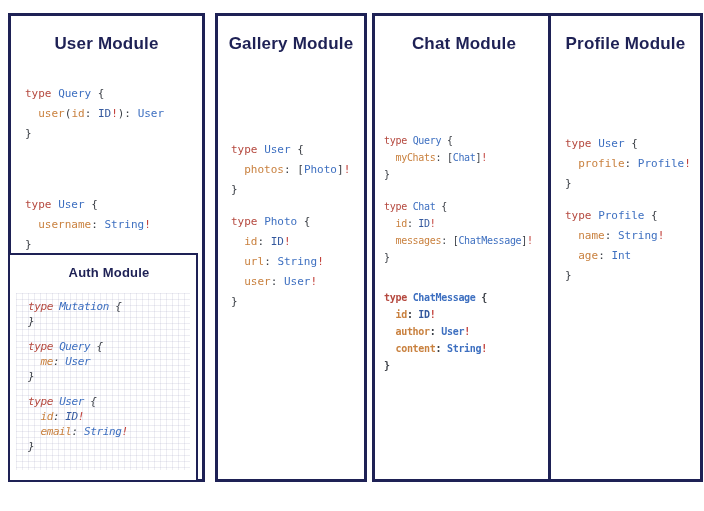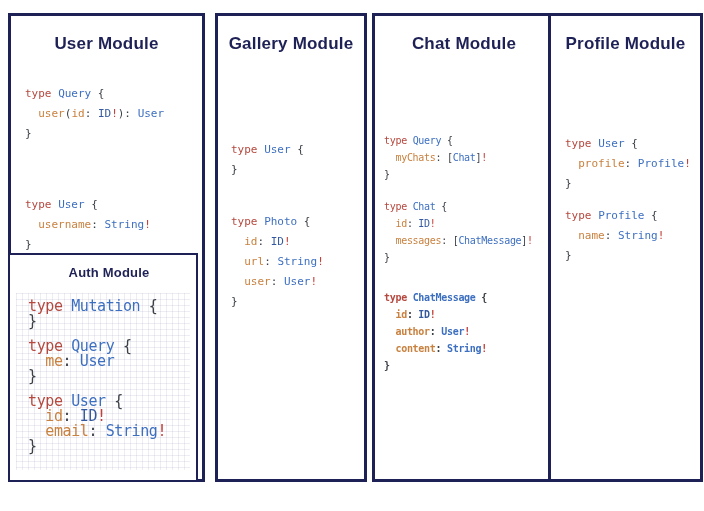--- a/index.html
+++ b/index.html
@@ -19,21 +19,21 @@
   .tk-b{color:var(--bang);}
   
   #user-panel{left:8px;top:13px;width:197px;height:469px;}
   #gallery-panel{left:215px;top:13px;width:152px;height:469px;}
   #chat-panel{left:372px;top:13px;width:184px;height:469px;}
   #profile-panel{left:548px;top:13px;width:155px;height:469px;}
   #auth-panel{left:8px;top:253px;width:190px;height:229px;border-width:2px;z-index:2;}
   
   .code-main{font-size:11px;line-height:20px;}
   .code-chat{font-size:10px;line-height:17px;letter-spacing:-0.3px;}
-  .code-auth{font-size:15px;line-height:15px;letter-spacing:-0.4px;}
+  .code-auth{font-size:11px;line-height:15px;letter-spacing:-0.4px;font-style:italic;}
   
   #user-b1{left:14px;top:68px;}
   #user-b2{left:14px;top:179px;}
   #gallery-b1{left:13px;top:124px;}
   #gallery-b2{left:13px;top:196px;}
   #chat-b1{left:9px;top:116px;}
   #chat-b2{left:9px;top:182px;}
   #chat-b3{left:9px;top:273px;font-weight:bold;}
   #profile-b1{left:14px;top:118px;}
   #profile-b2{left:14px;top:190px;}
@@ -79,20 +79,21 @@
         <div class="cl"><span class="tk-p">  </span><span class="tk-f">email</span><span class="tk-p">: </span><span class="tk-t">String</span><span class="tk-b">!</span></div>
         <div class="cl"><span class="tk-p">}</span></div>
       </div>
   </div>
 </div>
 
 <div class="panel" id="gallery-panel">
   <span class="panel-title main-title">Gallery Module</span>
   <div class="code code-main" id="gallery-b1">
       <div class="cl"><span class="tk-k">type</span><span class="tk-p"> </span><span class="tk-t">User</span><span class="tk-p"> {</span></div>
+      <div class="cl"><span class="tk-p">  </span><span class="tk-f">photos</span><span class="tk-p">: [</span><span class="tk-t">Photo</span><span class="tk-p">]</span><span class="tk-b">!</span></div>
       <div class="cl"><span class="tk-p">}</span></div>
     </div>
   <div class="code code-main" id="gallery-b2">
       <div class="cl"><span class="tk-k">type</span><span class="tk-p"> </span><span class="tk-t">Photo</span><span class="tk-p"> {</span></div>
       <div class="cl"><span class="tk-p">  </span><span class="tk-f">id</span><span class="tk-p">: </span><span class="tk-n">ID</span><span class="tk-b">!</span></div>
       <div class="cl"><span class="tk-p">  </span><span class="tk-f">url</span><span class="tk-p">: </span><span class="tk-t">String</span><span class="tk-b">!</span></div>
       <div class="cl"><span class="tk-p">  </span><span class="tk-f">user</span><span class="tk-p">: </span><span class="tk-t">User</span><span class="tk-b">!</span></div>
       <div class="cl"><span class="tk-p">}</span></div>
     </div>
 </div>
@@ -122,15 +123,16 @@
 <div class="panel" id="profile-panel">
   <span class="panel-title main-title">Profile Module</span>
   <div class="code code-main" id="profile-b1">
       <div class="cl"><span class="tk-k">type</span><span class="tk-p"> </span><span class="tk-t">User</span><span class="tk-p"> {</span></div>
       <div class="cl"><span class="tk-p">  </span><span class="tk-f">profile</span><span class="tk-p">: </span><span class="tk-t">Profile</span><span class="tk-b">!</span></div>
       <div class="cl"><span class="tk-p">}</span></div>
     </div>
   <div class="code code-main" id="profile-b2">
       <div class="cl"><span class="tk-k">type</span><span class="tk-p"> </span><span class="tk-t">Profile</span><span class="tk-p"> {</span></div>
       <div class="cl"><span class="tk-p">  </span><span class="tk-f">name</span><span class="tk-p">: </span><span class="tk-t">String</span><span class="tk-b">!</span></div>
+      <div class="cl"><span class="tk-p">  </span><span class="tk-f">age</span><span class="tk-p">: </span><span class="tk-t">Int</span></div>
       <div class="cl"><span class="tk-p">}</span></div>
     </div>
 </div>
 
 </body></html>

